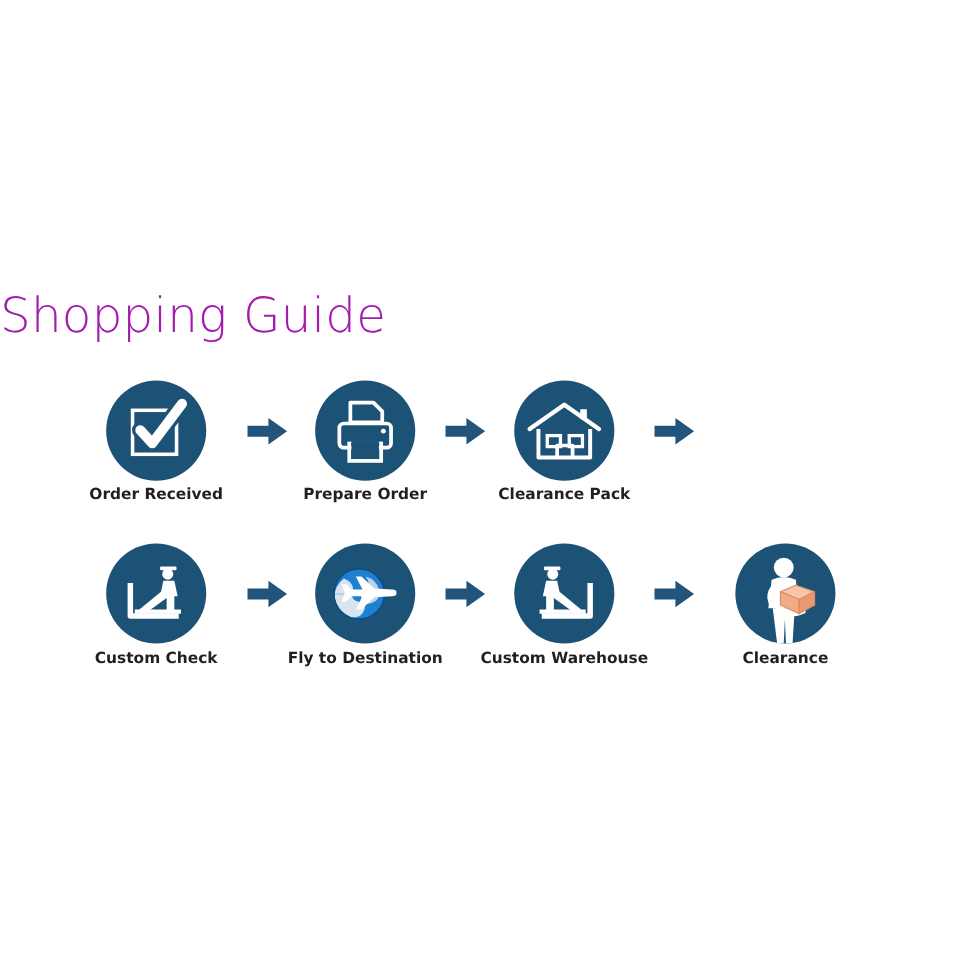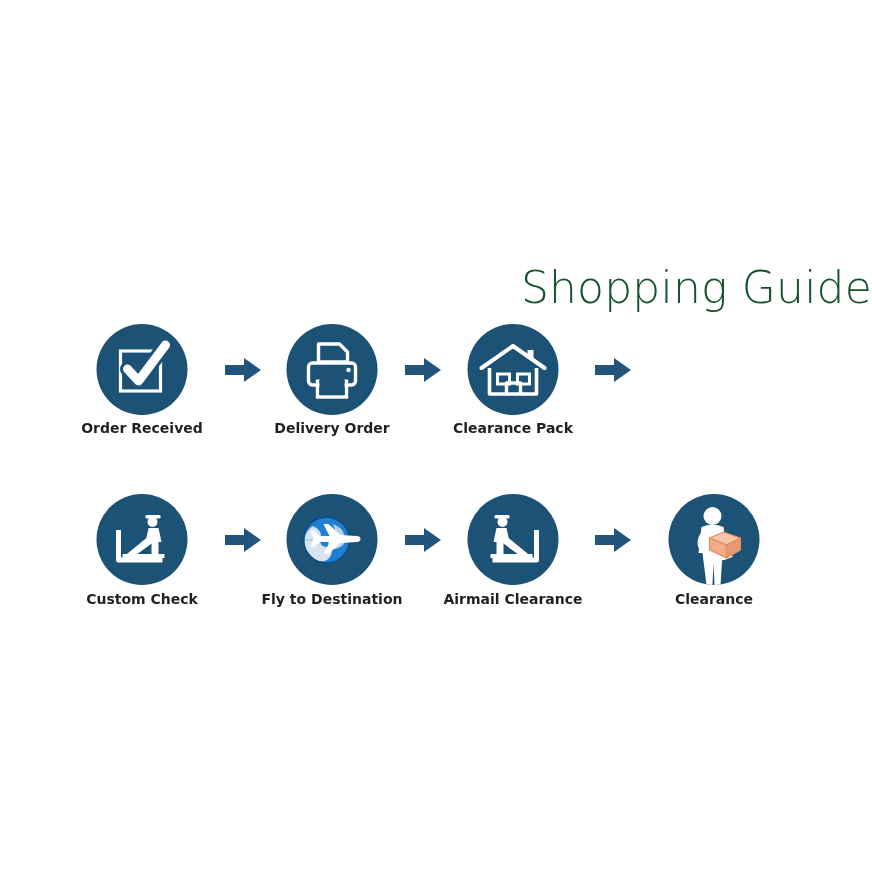--- a/index.html
+++ b/index.html
@@ -22,37 +22,37 @@
     height: 872px;
     background: #ffffff;
   }
 
   
   .guide-title {
     position: absolute;
     left: 0;
     top: 262px;
     width: 872px;
-    text-align: right;
+    text-align: left;
     font-size: 44px;
     font-weight: 300;
     letter-spacing: 0.2px;
-    color: #14532d;
+    color: #a21caf;
     font-family: "DejaVu Sans", sans-serif;
     white-space: nowrap;
   }
 
   
   .steps-row {
     position: absolute;
     left: 0;
     width: 872px;
     height: 130px;
   }
-  .row-one { top: 324px; }
+  .row-one { top: 346px; }
   .row-two { top: 494px; }
 
   .step {
     position: absolute;
     width: 150px;
     height: 132px;
     top: 0;
   }
   .step .circle {
     position: absolute;
@@ -132,21 +132,21 @@
       <div class="circle">
         <svg class="step-icon" viewBox="0 0 91 91">
           <path d="M32 20 h21 l8 8 v10 h-29 z" fill="none" stroke="#ffffff" stroke-width="3.4" stroke-linejoin="round"></path>
           <rect x="22" y="39" width="47" height="22" rx="4" fill="none" stroke="#ffffff" stroke-width="3.4"></rect>
           <rect x="31" y="55" width="29" height="18" fill="none" stroke="#ffffff" stroke-width="3.4"></rect>
           <rect x="24.5" y="41.5" width="42" height="14" fill="#1d5277"></rect>
           <rect x="33" y="55" width="25" height="16" fill="#1d5277"></rect>
           <circle cx="62" cy="46" r="2.2" fill="#ffffff"></circle>
         </svg>
       </div>
-      <div class="step-label">Delivery Order</div>
+      <div class="step-label">Prepare Order</div>
     </div>
 
     <div class="flow-arrow" style="left:403px;">
       <svg viewBox="0 0 40 30">
         <path d="M2 10 H21 V3 L38 15 L21 27 V20 H2 Z" fill="#23557c"></path>
       </svg>
     </div>
 
     <div class="step" style="left:438px;">
       <div class="circle">
@@ -234,21 +234,21 @@
             <path d="M22 36 V66 h44" fill="none" stroke="#ffffff" stroke-width="5" stroke-linejoin="round"></path>
             <path d="M26 62 h42" fill="none" stroke="#ffffff" stroke-width="4"></path>
             <path d="M28 62 L56 39 L60 46 L38 62 Z" fill="#ffffff"></path>
             <circle cx="56" cy="28" r="5" fill="#ffffff"></circle>
             <rect x="49" y="21" width="15" height="3.4" rx="1.2" fill="#ffffff"></rect>
             <path d="M52 34 h10 l3 14 h-16 z" fill="#ffffff"></path>
             <rect x="55" y="46" width="7" height="16" fill="#ffffff"></rect>
           </g>
         </svg>
       </div>
-      <div class="step-label">Airmail Clearance</div>
+      <div class="step-label">Custom Warehouse</div>
     </div>
 
     <div class="flow-arrow" style="left:593px;">
       <svg viewBox="0 0 40 30">
         <path d="M2 10 H21 V3 L38 15 L21 27 V20 H2 Z" fill="#23557c"></path>
       </svg>
     </div>
 
     <div class="step" style="left:639px;">
       <div class="circle">

